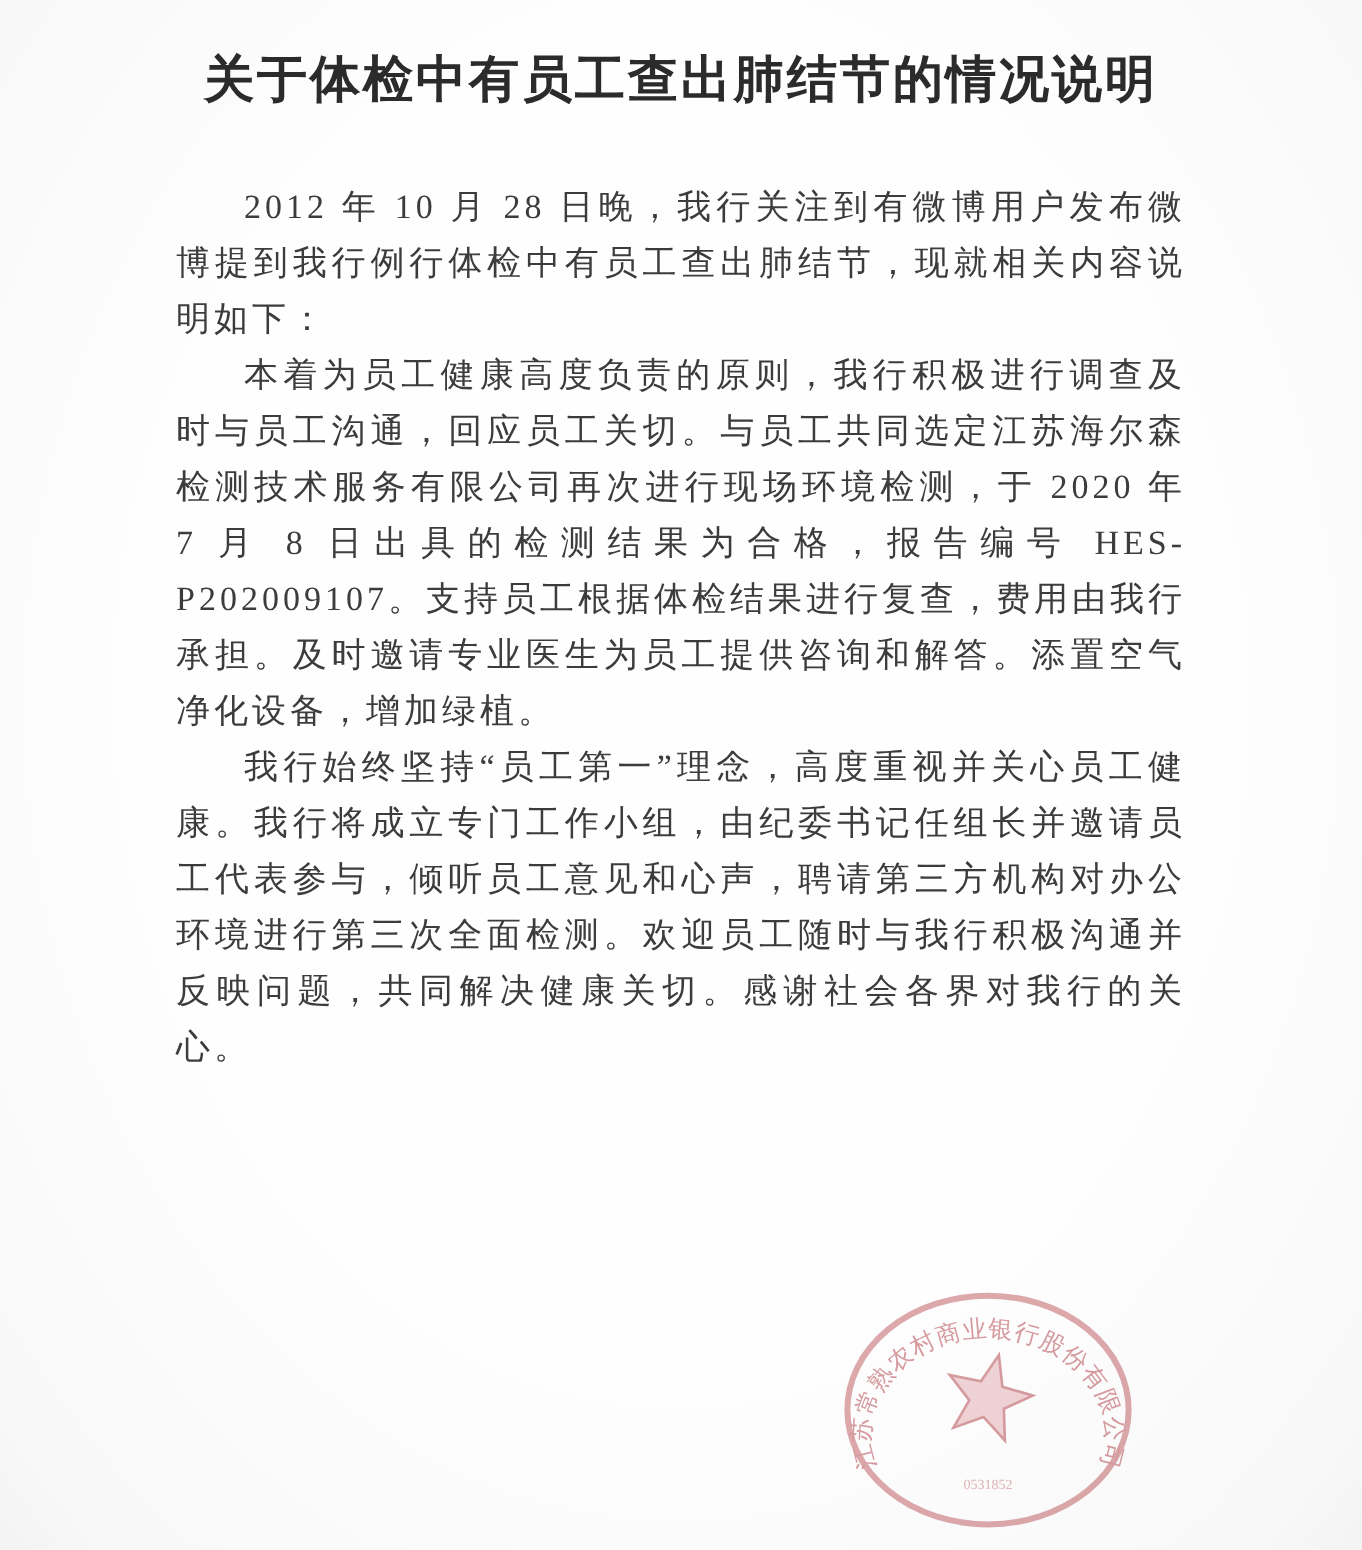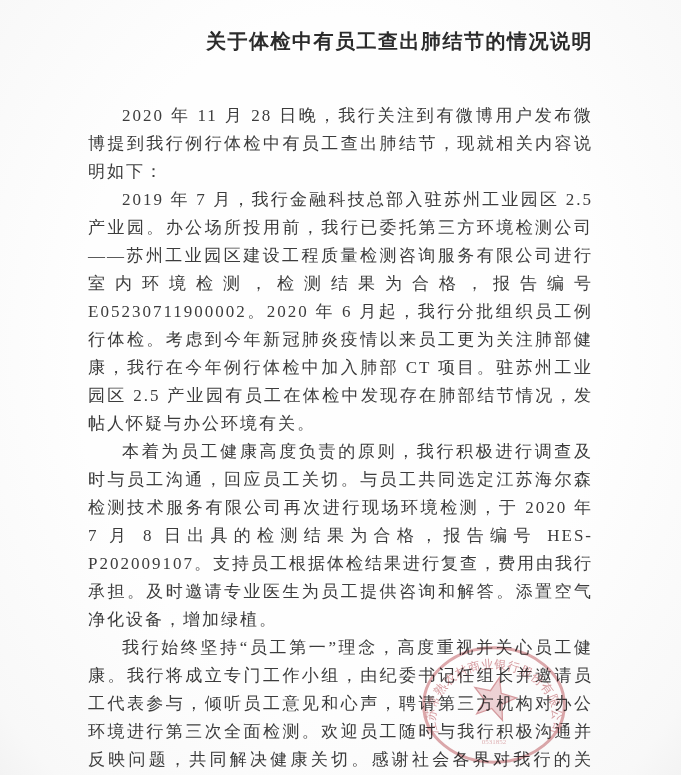--- a/index.html
+++ b/index.html
@@ -13,23 +13,23 @@
     width: 681px;
     height: 775px;
     margin: 0 auto;
     background: radial-gradient(ellipse at 50% 45%, #fefefe 55%, #f8f8f8 92%, #f3f3f3 100%);
     overflow: hidden;
     box-sizing: border-box;
     padding: 26px 88px 0 88px;
     color: #3a3a3a;
   }
   .doc-title {
-    margin: 0 0 46px 0;
-    text-align: right;
-    font-size: 20px;
+    margin: 0 0 34px 0;
+    text-align: center;
+    font-size: 25px;
     font-weight: bold;
     color: #2b2b2b;
     letter-spacing: 1.5px;
     line-height: 30px;
   }
   .doc-body p {
     margin: 0;
     font-size: 17px;
     line-height: 28px;
     letter-spacing: 2px;
@@ -50,22 +50,21 @@
   }
 </style>
 </head>
 <body>
 
 <div class="page">
 
   <h1 class="doc-title">关于体检中有员工查出肺结节的情况说明</h1>
 
   <div class="doc-body">
-    <p>2020 年 11 月 28 日晚，我行关注到有微博用户发布微博提到我行例行体检中有员工查出肺结节，现就相关内容说明如下：</p>
-    <p>2019 年 7 月，我行金融科技总部入驻苏州工业园区 2.5 产业园。办公场所投用前，我行已委托第三方环境检测公司——苏州工业园区建设工程质量检测咨询服务有限公司进行室内环境检测，检测结果为合格，报告编号 E05230711900002。2020 年 6 月起，我行分批组织员工例行体检。考虑到今年新冠肺炎疫情以来员工更为关注肺部健康，我行在今年例行体检中加入肺部 CT 项目。驻苏州工业园区 2.5 产业园有员工在体检中发现存在肺部结节情况，发帖人怀疑与办公环境有关。</p>
+    <p>2012 年 10 月 28 日晚，我行关注到有微博用户发布微博提到我行例行体检中有员工查出肺结节，现就相关内容说明如下：</p>
     <p>本着为员工健康高度负责的原则，我行积极进行调查及时与员工沟通，回应员工关切。与员工共同选定江苏海尔森检测技术服务有限公司再次进行现场环境检测，于 2020 年 7 月 8 日出具的检测结果为合格，报告编号 HES-P202009107。支持员工根据体检结果进行复查，费用由我行承担。及时邀请专业医生为员工提供咨询和解答。添置空气净化设备，增加绿植。</p>
     <p>我行始终坚持“员工第一”理念，高度重视并关心员工健康。我行将成立专门工作小组，由纪委书记任组长并邀请员工代表参与，倾听员工意见和心声，聘请第三方机构对办公环境进行第三次全面检测。欢迎员工随时与我行积极沟通并反映问题，共同解决健康关切。感谢社会各界对我行的关心。</p>
   </div>
 
   <svg class="seal" width="150" height="124" viewBox="0 0 160 132">
     <defs>
       <path id="sealArc" d="M 19 92 A 63 52 0 1 1 141 92" fill="none"></path>
     </defs>
 
     <ellipse cx="80" cy="66" rx="75" ry="61" fill="none" stroke="#d28a8e" stroke-width="3.2" opacity="0.9"></ellipse>

